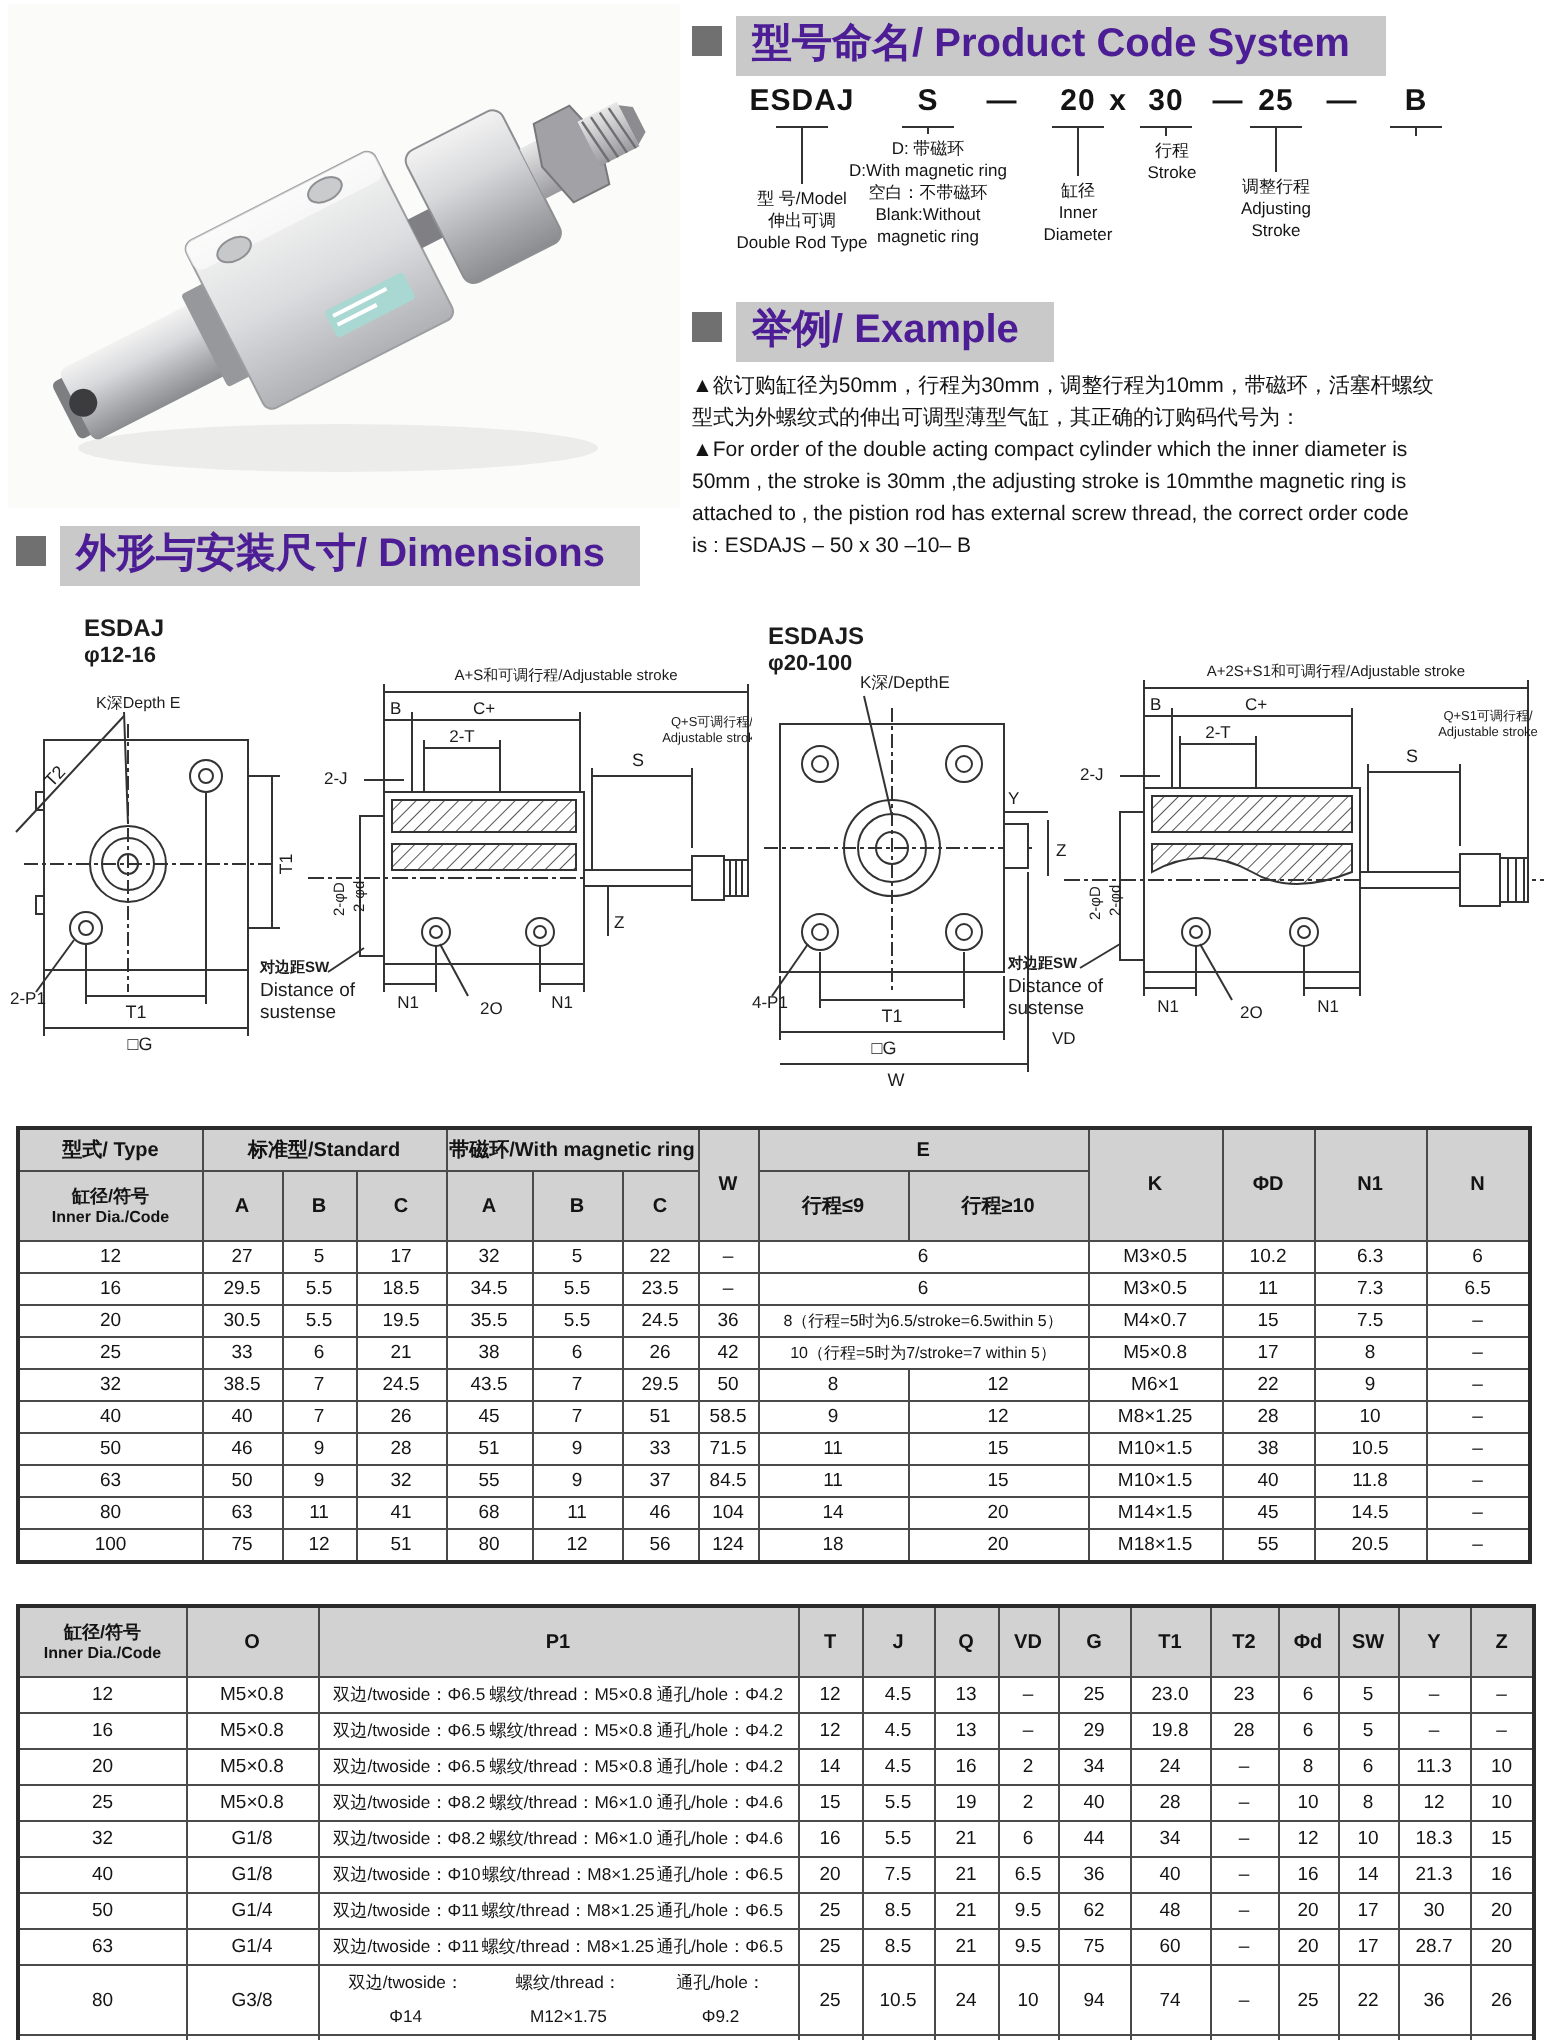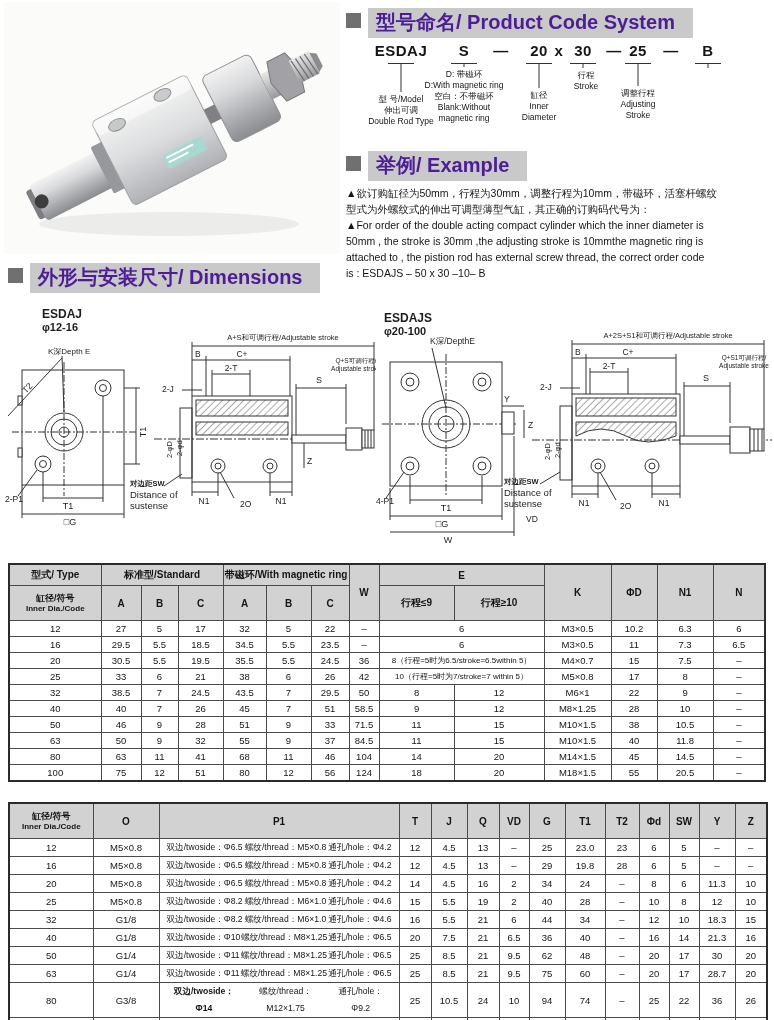--- a/index.html
+++ b/index.html
@@ -787,21 +787,21 @@
         <td>20</td>
         <td>17</td>
         <td>28.7</td>
         <td>20</td>
       </tr>
       <tr>
         <td>80</td>
         <td>G3/8</td>
         <td class="p1cell">
           <div style="display: flex; justify-content: space-between; padding: 0px 7px; align-items: center; height: 100%;">
-            <span style="font-size: 8.6px; font-weight: bold;">双边/twoside：Φ14</span>
+            <span style="font-size: 8.6px;">双边/twoside：Φ14</span>
             <span style="font-size: 8.6px;">螺纹/thread：M12×1.75</span>
             <span style="font-size: 8.6px;">通孔/hole：Φ9.2</span>
           </div>
         </td>
         <td>25</td>
         <td>10.5</td>
         <td>24</td>
         <td>10</td>
         <td>94</td>
         <td>74</td>

